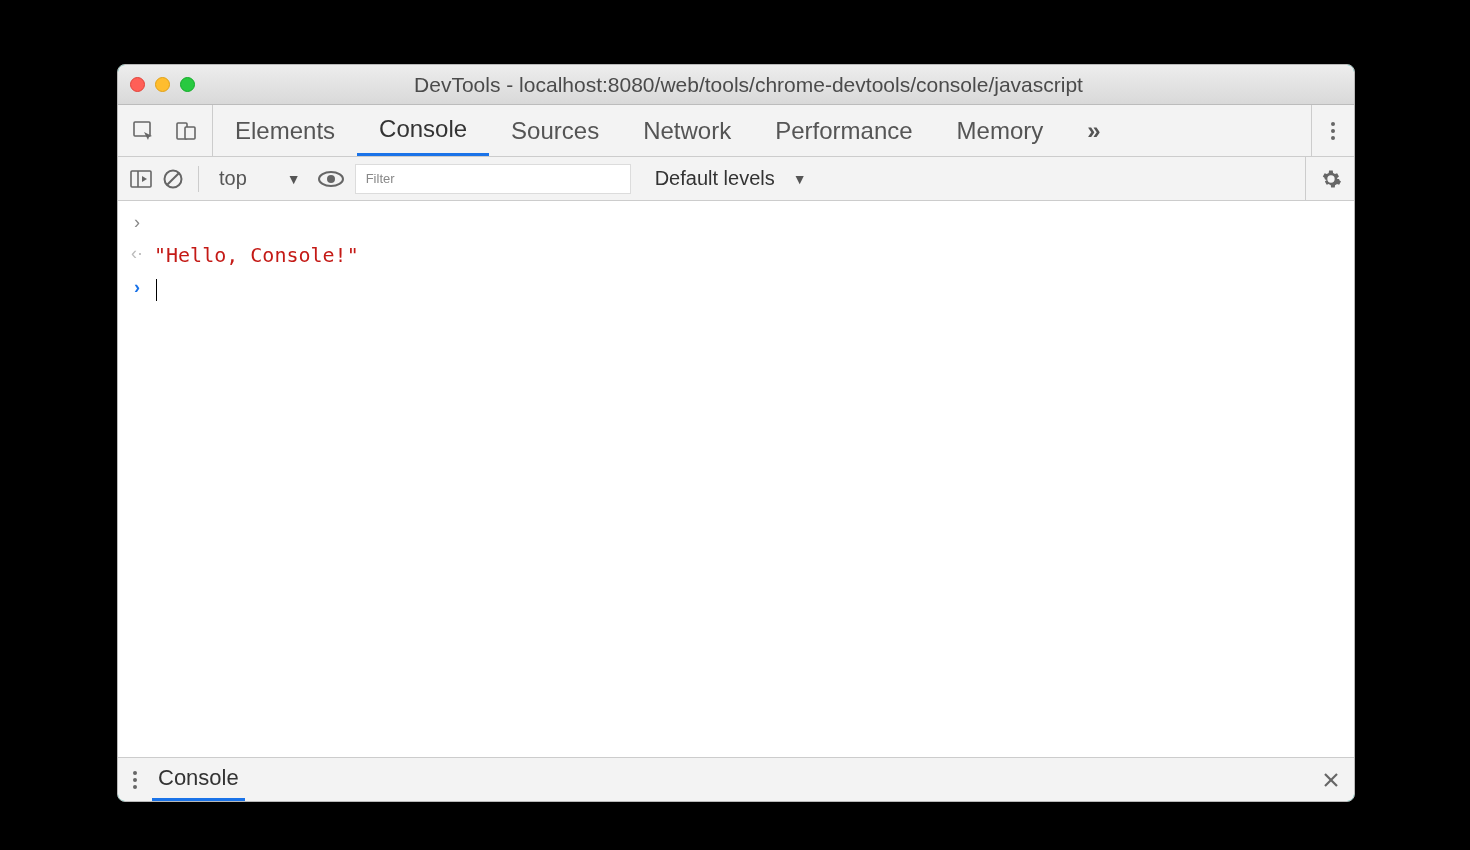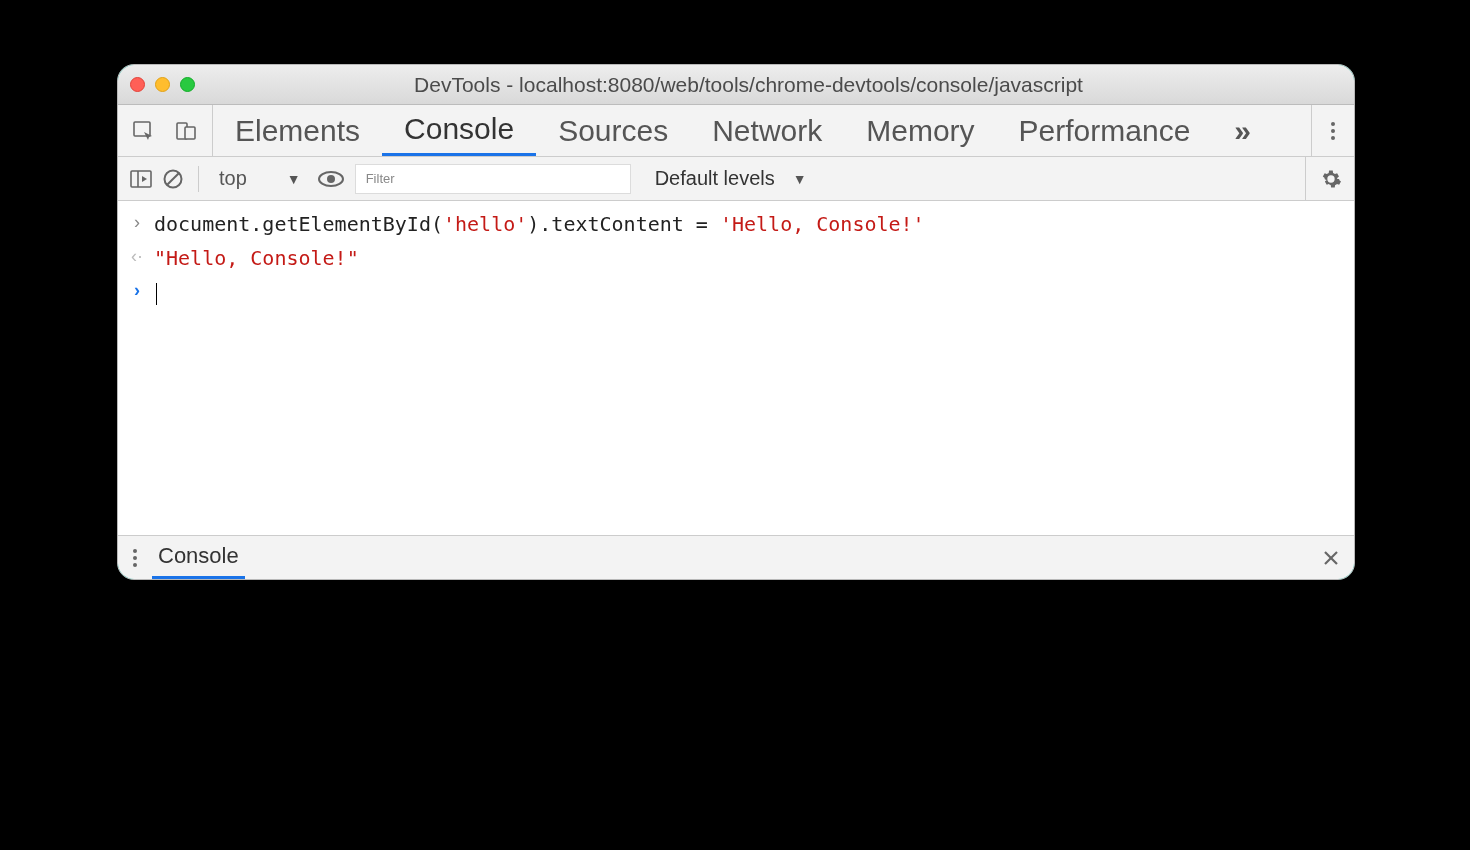--- a/index.html
+++ b/index.html
@@ -1,22 +1,22 @@
 <!DOCTYPE html>
 <html><head>
 <meta charset="utf-8">
 <style>
   * { box-sizing: border-box; margin: 0; padding: 0; }
   html, body { width: 1470px; height: 850px; background: #000; font-family: -apple-system, "Helvetica Neue", Arial, sans-serif; }
   .window {
     position: absolute;
     left: 117px; top: 64px;
-    width: 1238px; height: 516px;
+    width: 1238px; height: 738px;
     background: #14b8a6;
-    border-radius: 17px;
+    border-radius: 8px;
     box-shadow: 0 20px 50px rgba(0,0,0,0.55);
     overflow: hidden;
     display: flex;
     flex-direction: column;
     border: 1px solid #b8b8b8;
   }
   .titlebar {
     height: 40px;
     background: linear-gradient(#ededed,#d9d9d9);
     border-bottom: 1px solid #bcbcbc;
@@ -29,21 +29,21 @@
   .tl { width: 15px; height: 15px; border-radius: 50%; }
   .tl.red { background:#ff5f57; border:1px solid #e24238; }
   .tl.yellow { background:#ffbd2e; border:1px solid #e1a116; }
   .tl.green { background:#28c940; border:1px solid #13ac28; }
   .title { flex:1; text-align:center; font-size:21px; color:#4b4b4b; padding-right:60px; white-space:nowrap; overflow:hidden; text-overflow:ellipsis;}
   .tabbar {
     height: 52px;
     border-bottom: 1px solid #ccc;
     display:flex;
     align-items:stretch;
-    font-size:30px;
+    font-size:24px;
     color:#555;
     flex-shrink:0;
     background:#f3f3f3;
   }
   .tb-left { display:flex; align-items:center; padding:0 14px; gap:18px; border-right:1px solid #ccc;}
   .tb-tabs { display:flex; align-items:stretch; }
   .tab { display:flex; align-items:center; padding:0 22px; cursor:default; color:#555;}
   .tab.active { color:#333; border-bottom:3px solid #1a73e8; font-weight:400;}
   .tb-right { margin-left:auto; display:flex; align-items:center; padding:0 18px; gap:14px; border-left:1px solid #ccc;}
   .toolbar {
@@ -145,24 +145,24 @@
       <div class="tab active">
           <span>Console</span>
         </div>
       <div class="tab">
           <span>Sources</span>
         </div>
       <div class="tab">
           <span>Network</span>
         </div>
       <div class="tab">
+          <span>Performance</span>
+        </div>
+      <div class="tab">
           <span>Memory</span>
-        </div>
-      <div class="tab">
-          <span>Performance</span>
         </div>
       <div class="tab" style="font-weight:bold;">»</div>
     </div>
     <div class="tb-right">
       <span class="icon">
         <svg width="6" height="24" viewBox="0 0 6 24" fill="currentColor">
           <circle cx="3" cy="5" r="2"></circle>
             <circle cx="3" cy="12" r="2"></circle>
             <circle cx="3" cy="19" r="2"></circle>
         </svg>
@@ -205,23 +205,20 @@
         <svg width="22" height="22" viewBox="0 0 24 24" fill="currentColor">
           <path d="M12 8a4 4 0 100 8 4 4 0 000-8zm9 4a7 7 0 01-.1 1.2l2 1.6-2 3.4-2.4-.8a7 7 0 01-2 1.2l-.4 2.6h-4l-.4-2.6a7 7 0 01-2-1.2l-2.4.8-2-3.4 2-1.6A7 7 0 015 12a7 7 0 01.1-1.2l-2-1.6 2-3.4 2.4.8a7 7 0 012-1.2L9.9 2.8h4l.4 2.6a7 7 0 012 1.2l2.4-.8 2 3.4-2 1.6c.06.4.1.8.1 1.2z"></path>
         </svg>
       </span>
     </div>
   </div>
 
   <div class="console-body">
     <div class="row">
       <span class="chev in">›</span>
-      <span class="code">
-        <span class="word">document.getElementById(</span><span class="str">'hello'</span><span class="word">).textContent = </span><span class="str">'Hello, Console!'</span>
-      </span>
     </div>
     <div class="row">
       <span class="chev out">‹·</span>
       <span class="code">
         <span class="str">"Hello, Console!"</span>
       </span>
     </div>
     <div class="row">
       <span class="chev prompt">›</span>
       <span class="code"><span class="cursor"></span></span>

